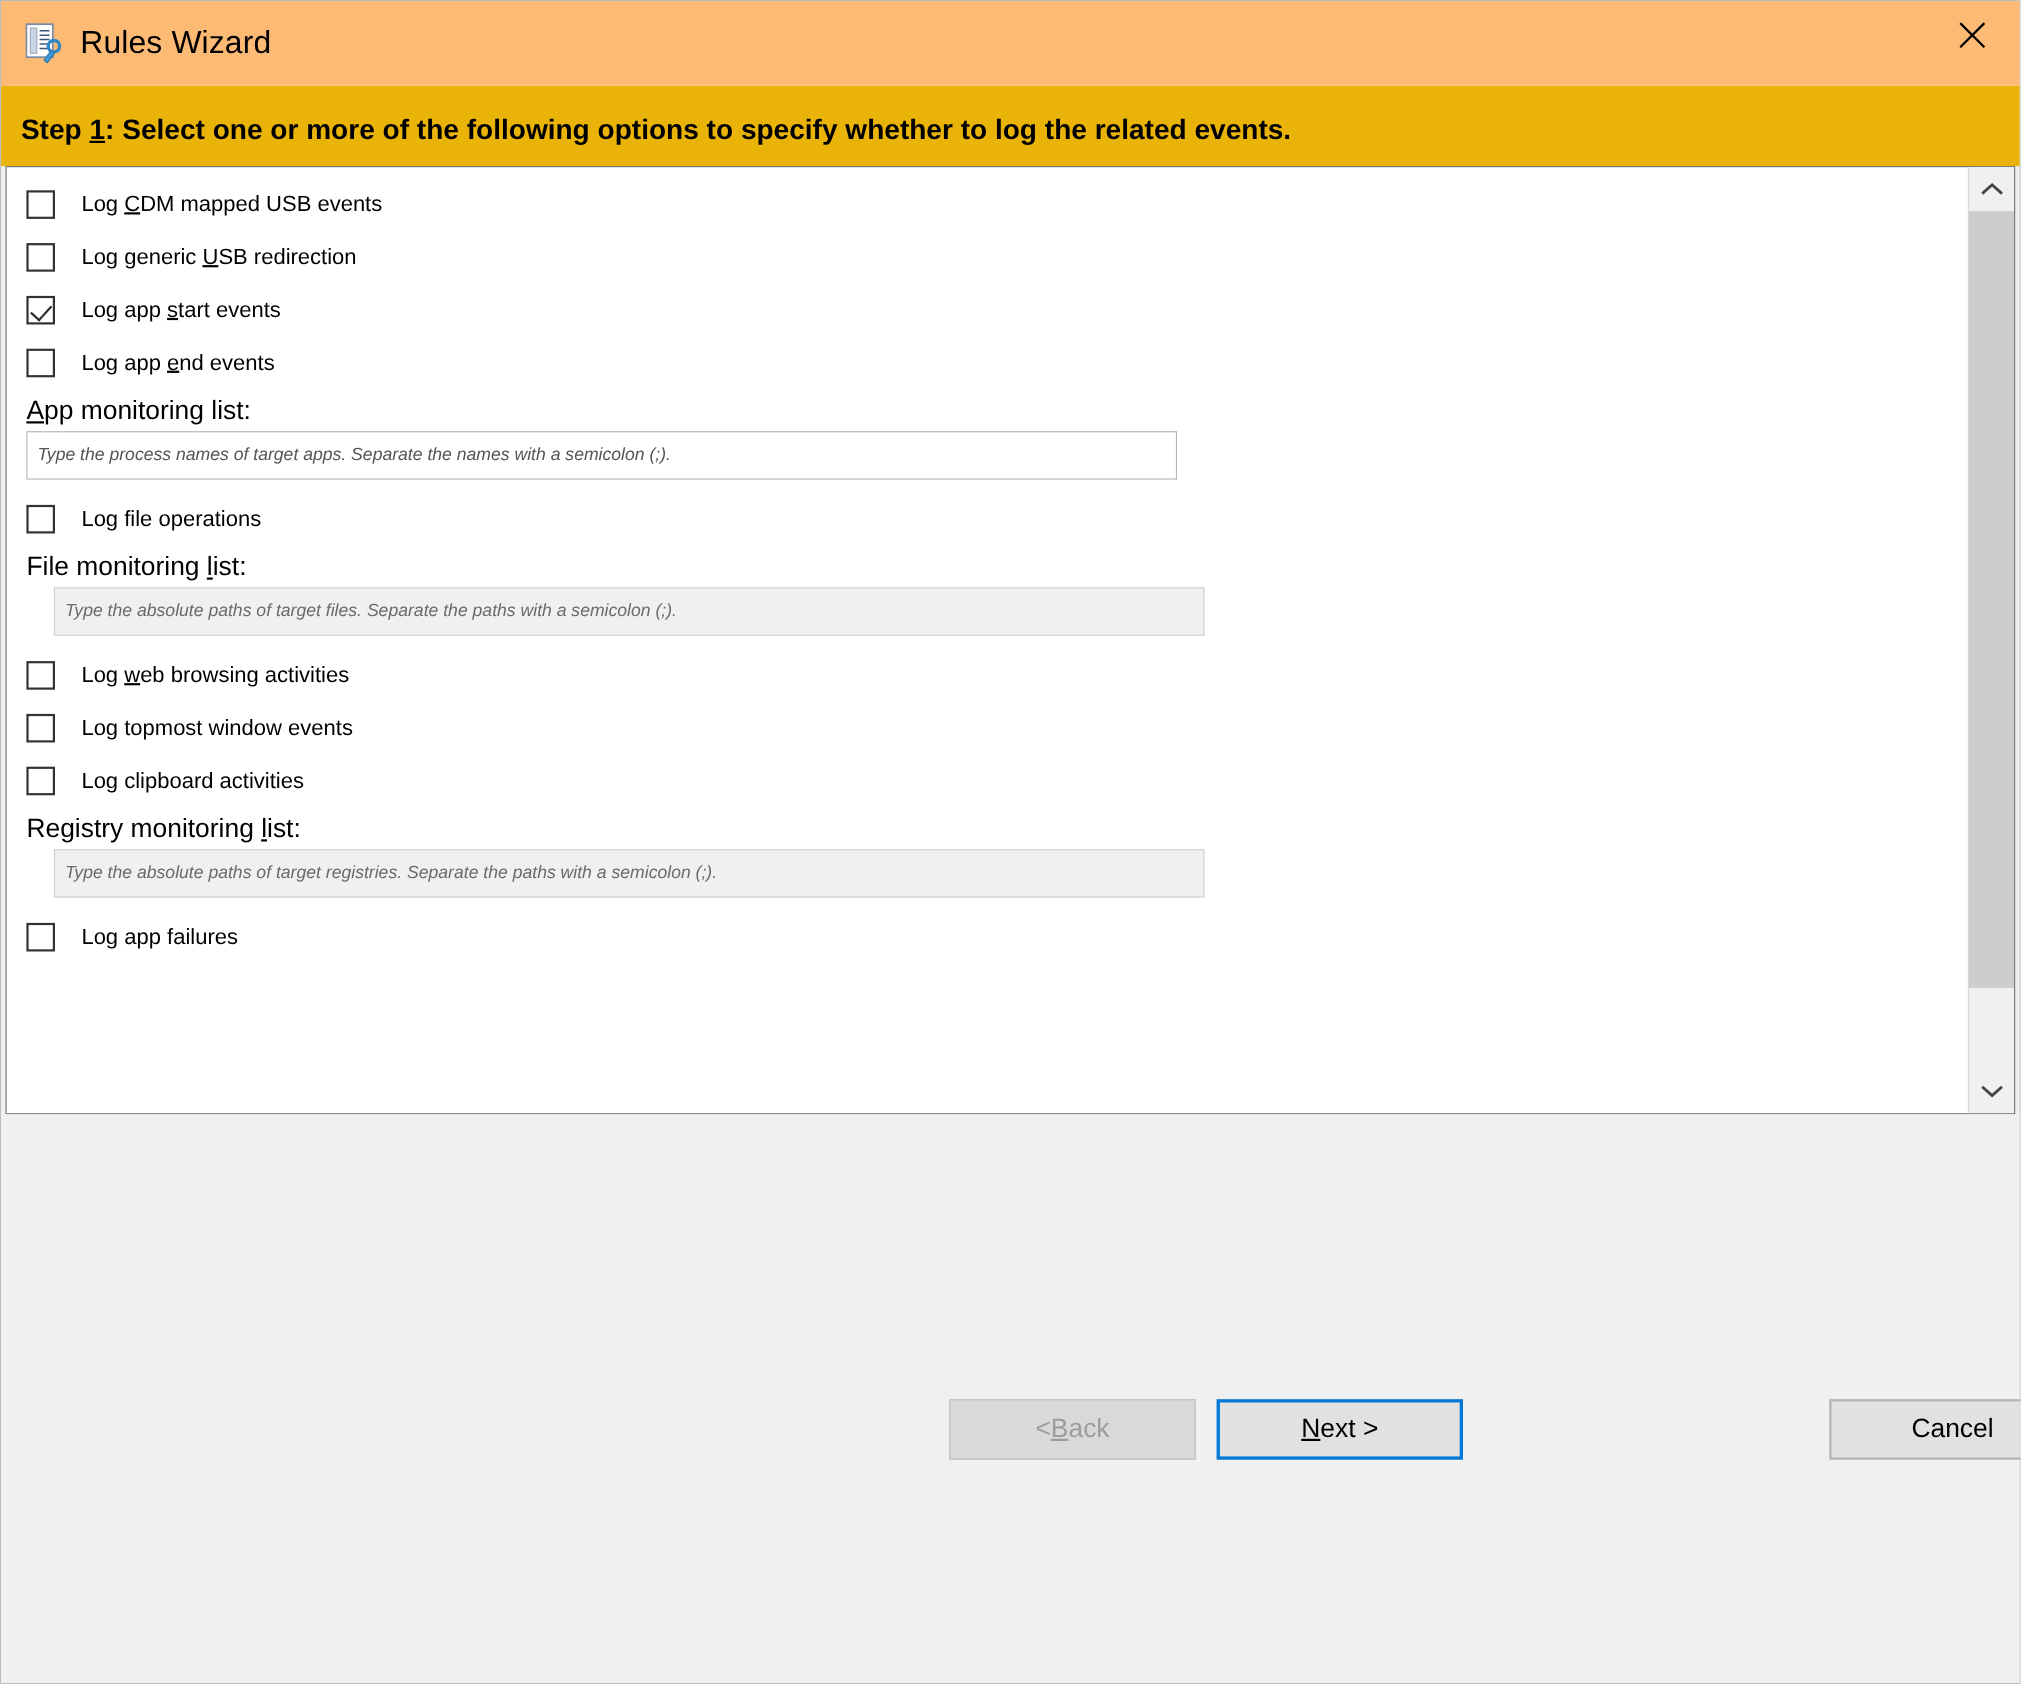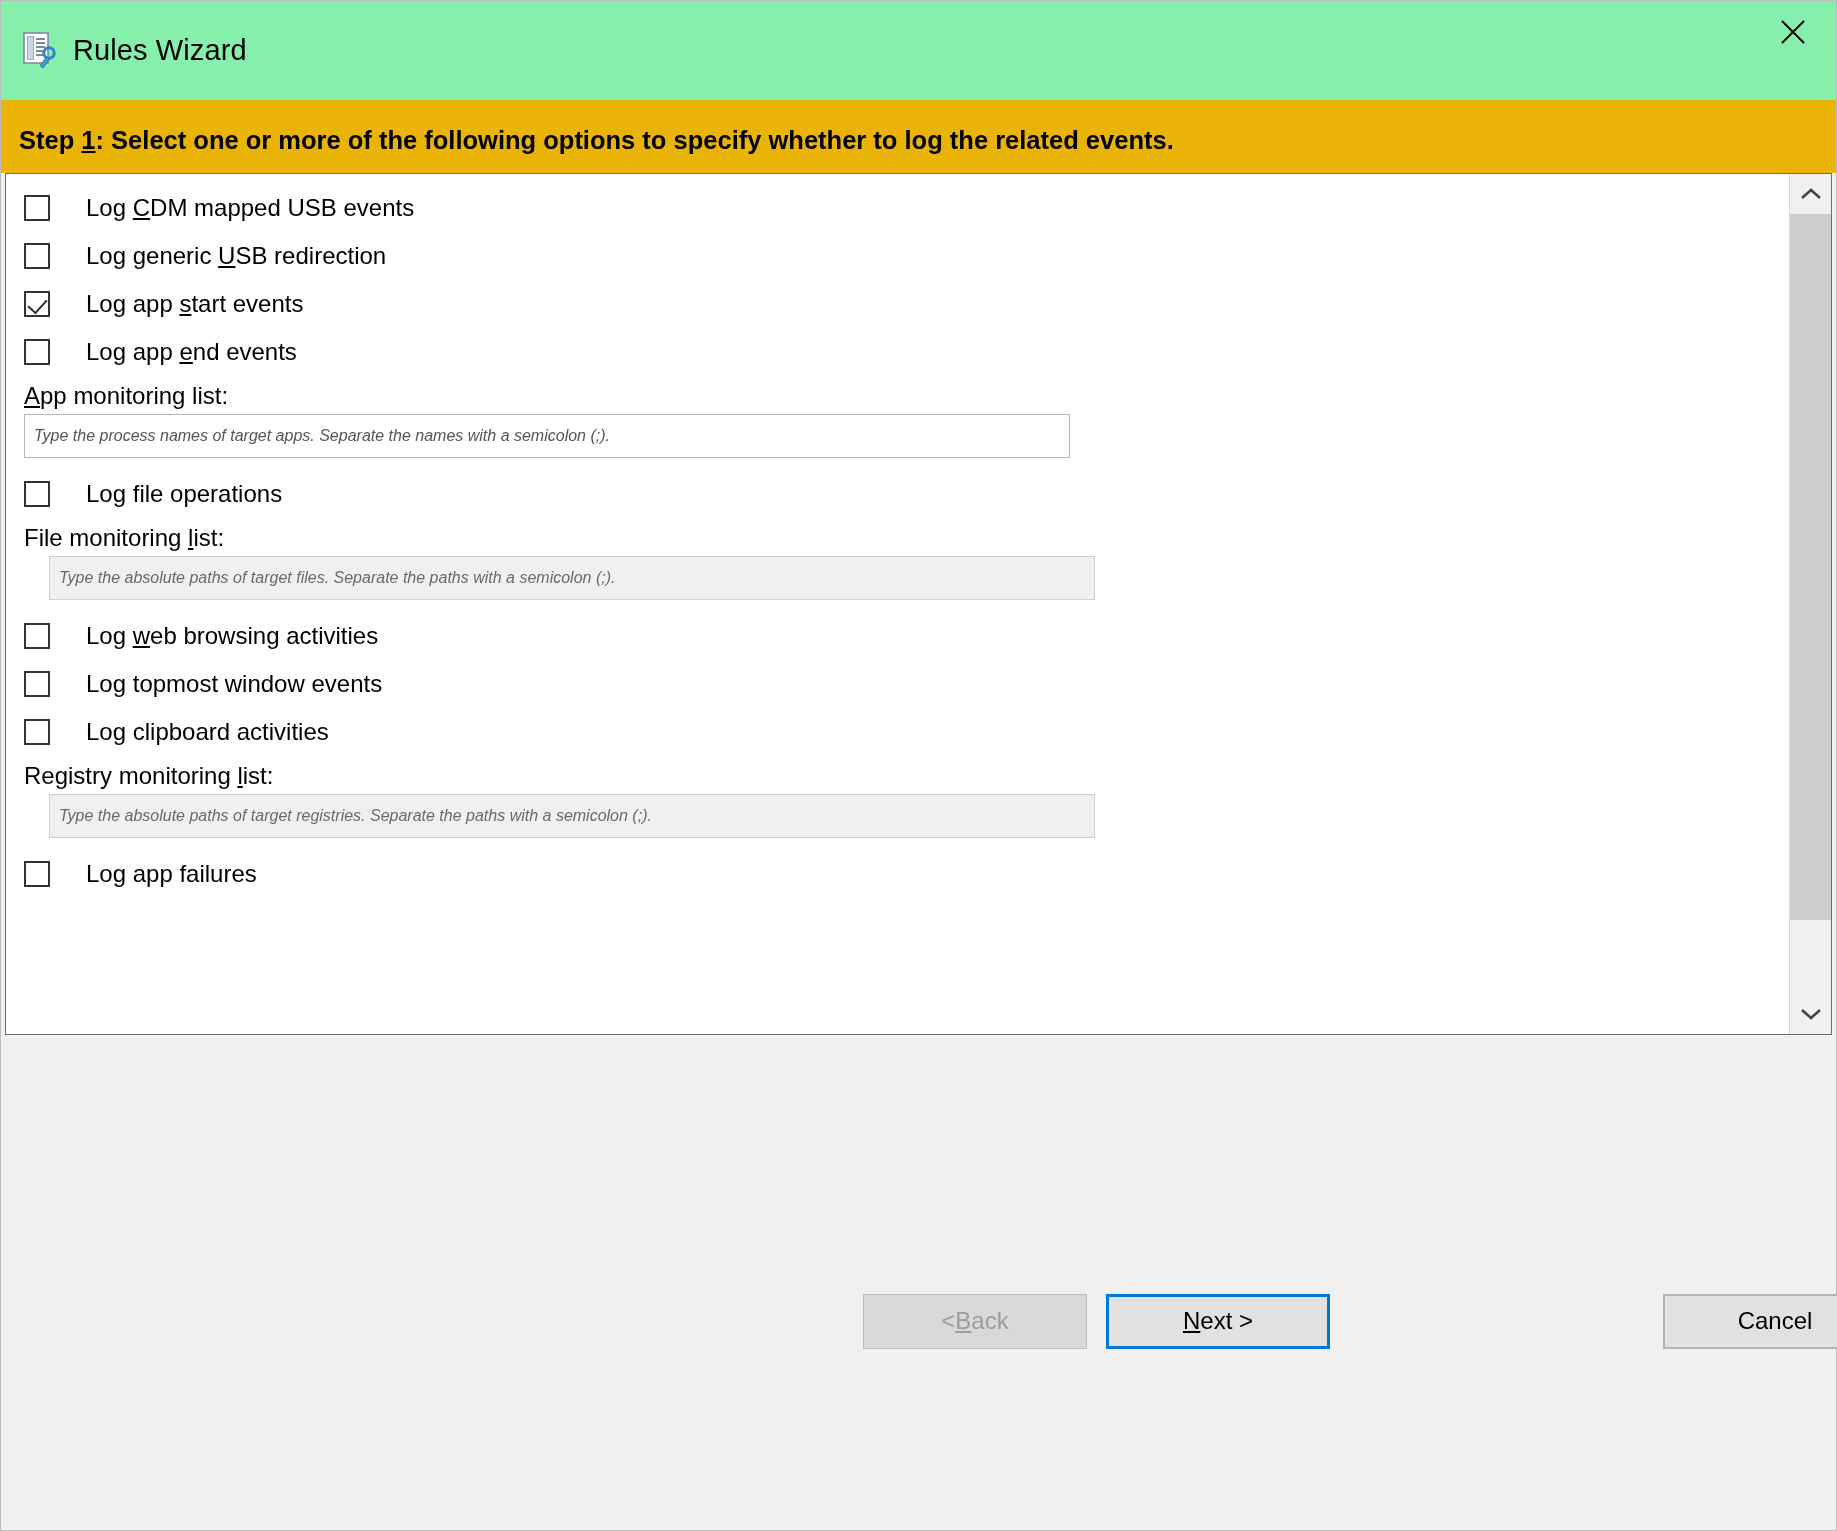--- a/index.html
+++ b/index.html
@@ -22,22 +22,22 @@
     background: #f0f0f0;
     box-sizing: border-box;
     border: 1px solid #bdbdbd;
     display: flex;
     flex-direction: column;
   }
 
   
   .titlebar {
     position: relative;
-    height: 99px;
-    background: #86efac;
+    height: 77px;
+    background: #fdba74;
     display: flex;
     align-items: center;
     flex: 0 0 auto;
   }
   .title-icon {
     margin-left: 22px;
     width: 36px;
     height: 38px;
     position: relative;
     flex: 0 0 auto;
@@ -115,22 +115,22 @@
     position: absolute;
     left: 6px;
     top: 2px;
     width: 9px;
     height: 16px;
     border: solid #2b2b2b;
     border-width: 0 2.4px 2.4px 0;
     transform: rotate(42deg);
   }
   .chk-label {
-    font-size: 24px;
-    margin-left: 36px;
+    font-size: 20px;
+    margin-left: 24px;
     color: #000;
     white-space: nowrap;
   }
   .chk-label u { text-decoration: underline; }
 
   .field-label {
     font-size: 24px;
     color: #000;
     margin: 6px 0 4px 0;
     white-space: nowrap;

